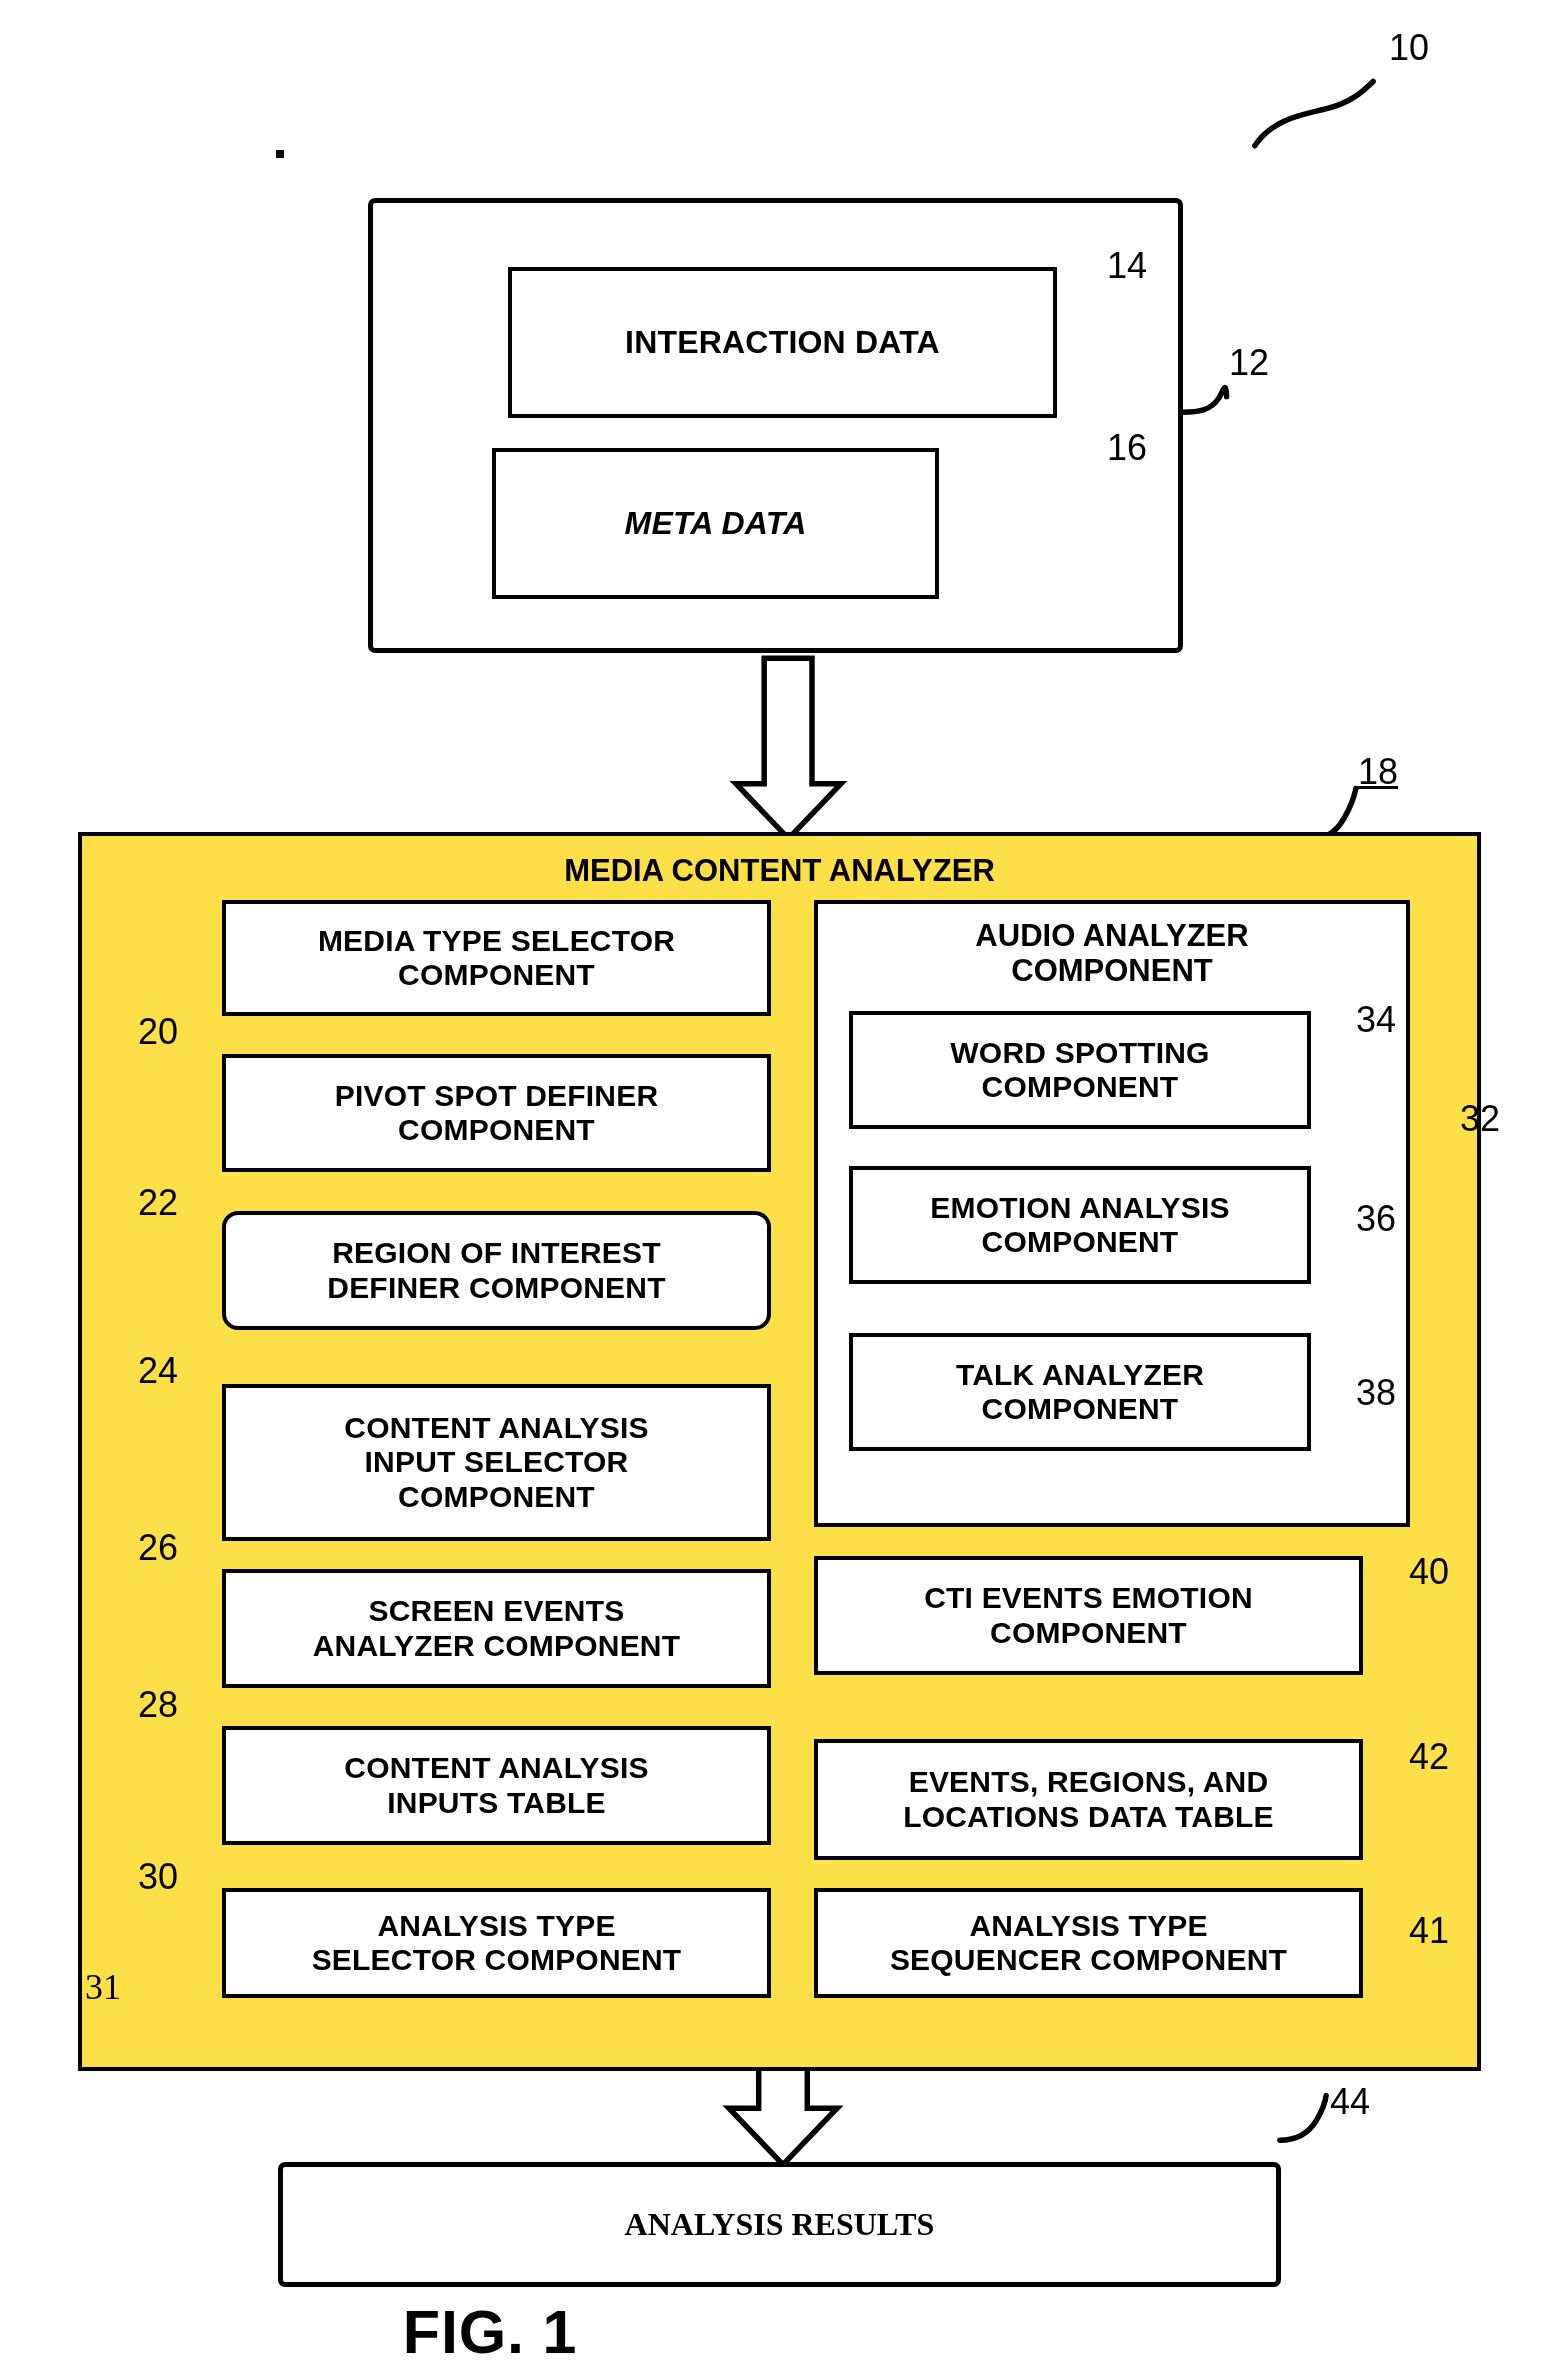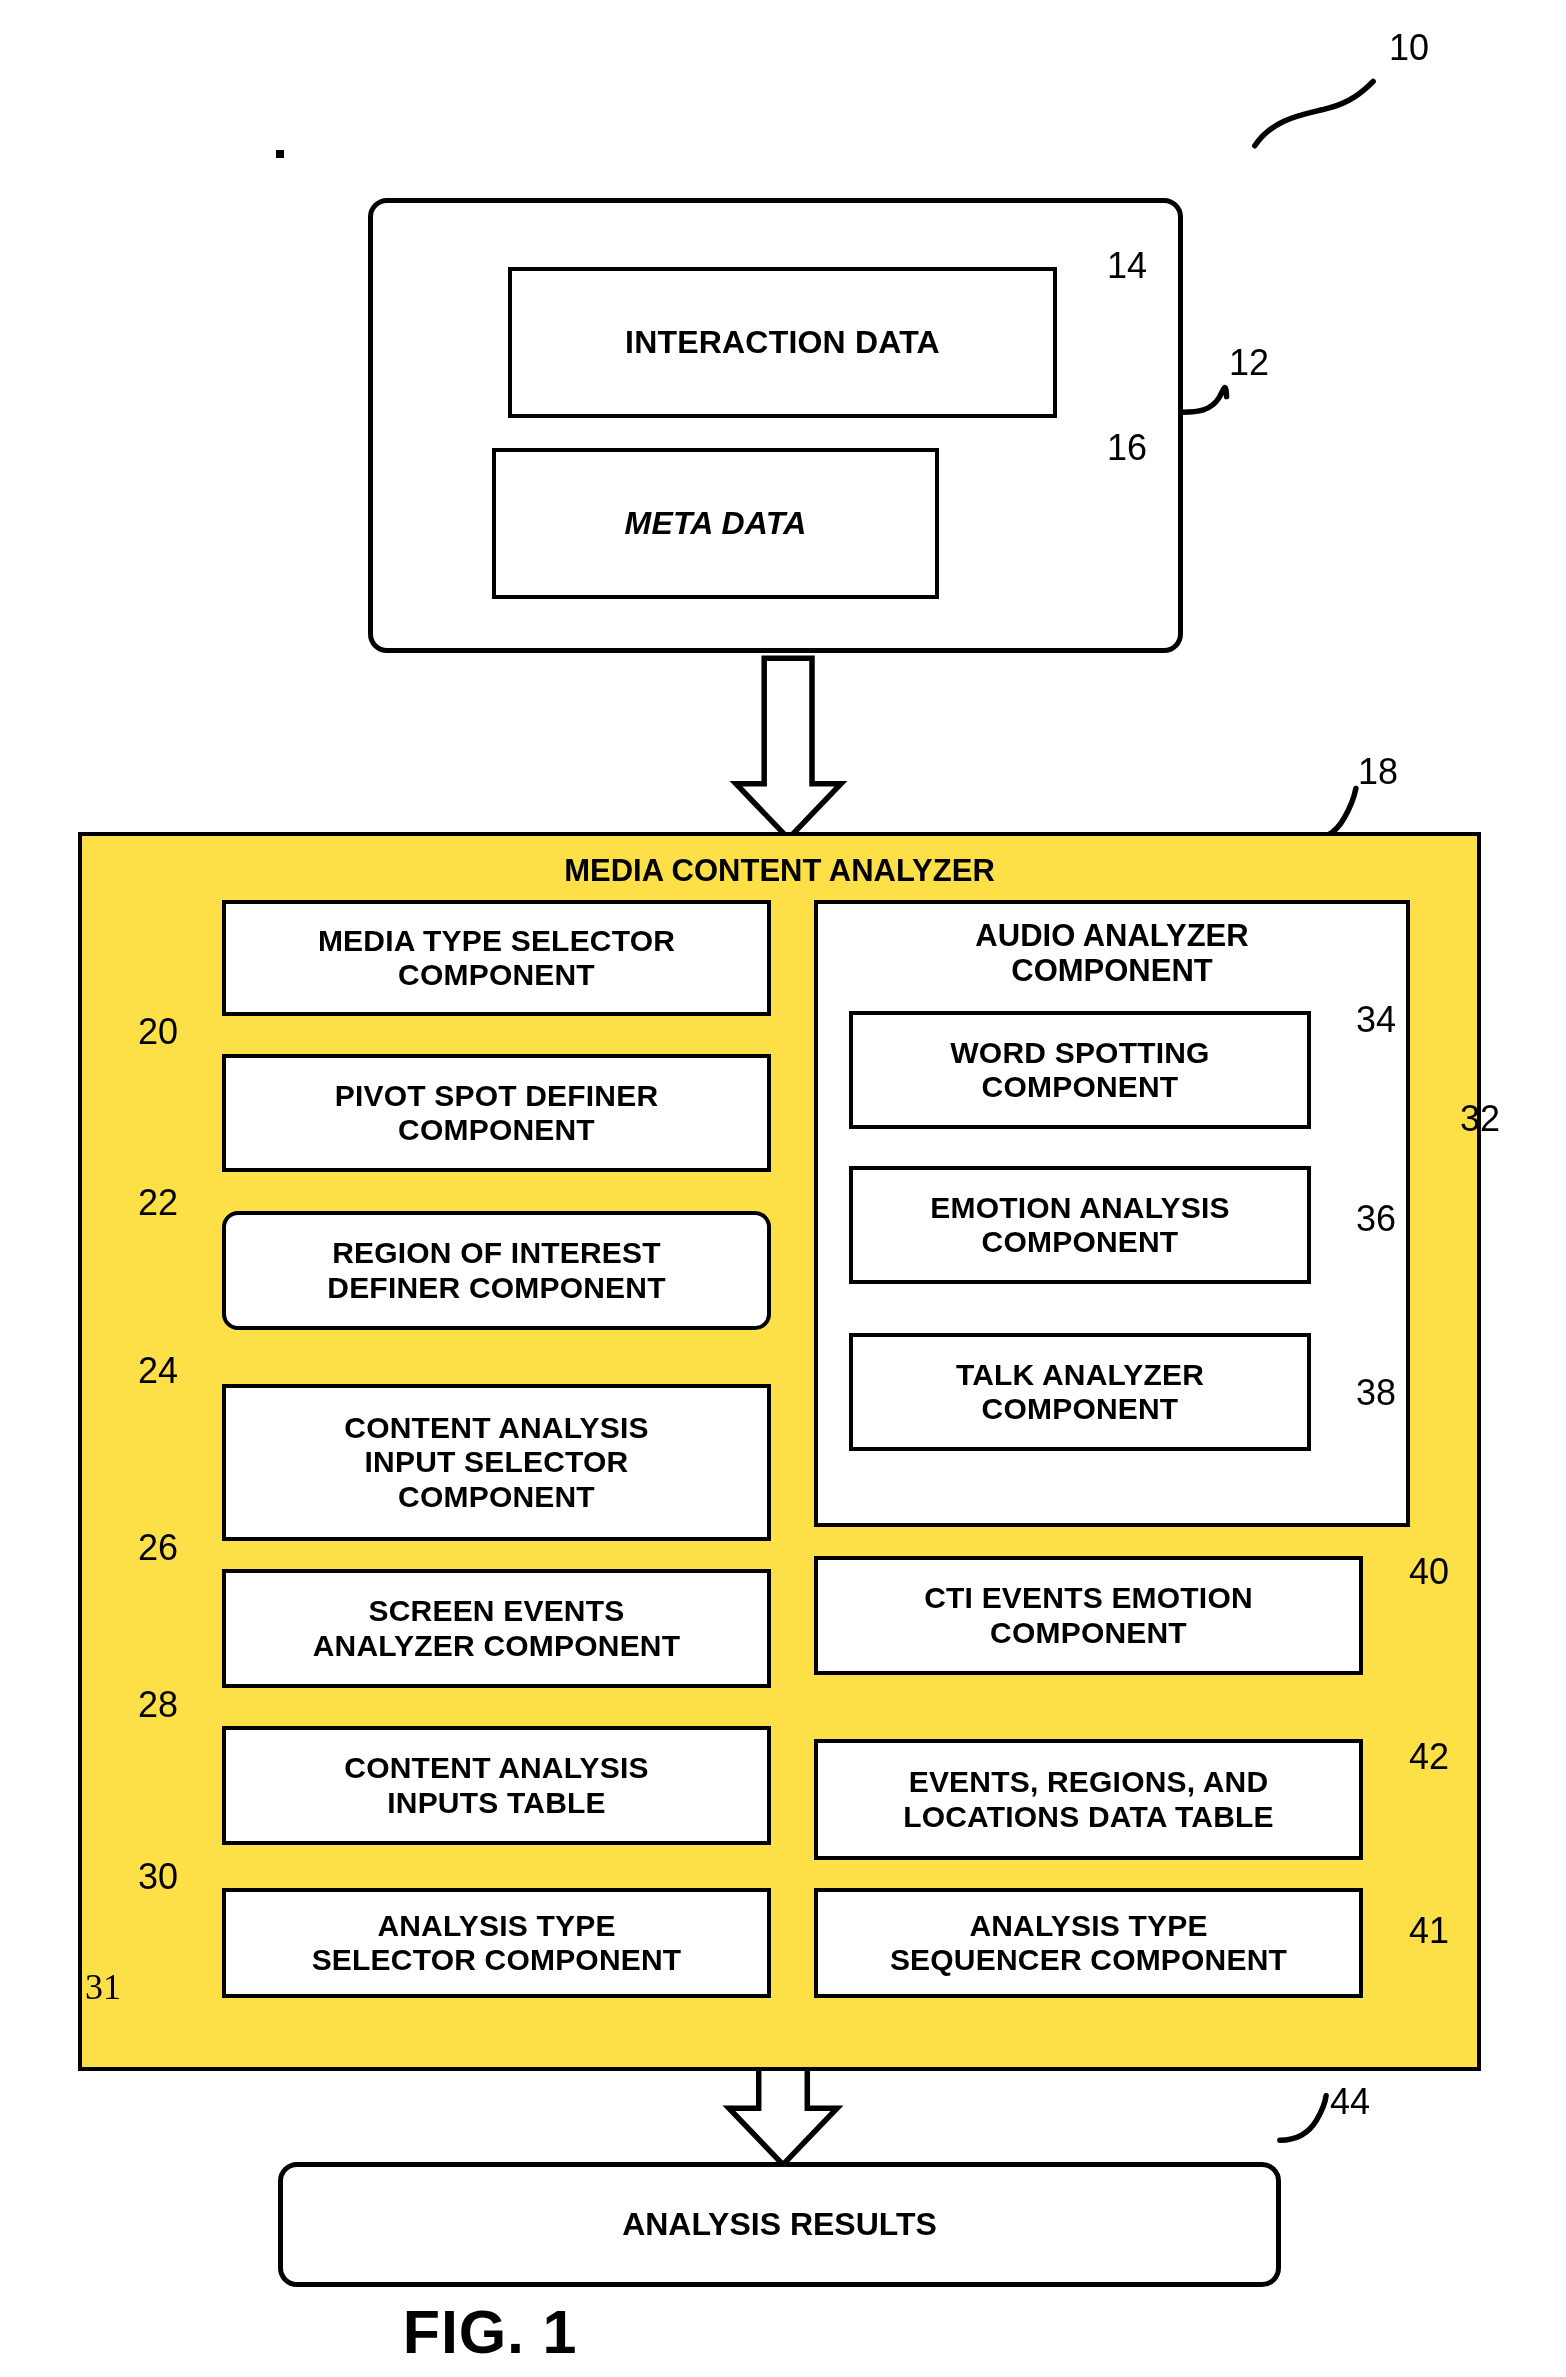--- a/index.html
+++ b/index.html
@@ -26,22 +26,23 @@
     background: #fff;
     display: flex;
     align-items: center;
     justify-content: center;
     text-align: center;
     line-height: 1.14;
     letter-spacing: 0.2px;
   }
   .rounded-box {
     border: 5.5px solid #000;
-    border-radius: 19px;
+    border-radius: 7px;
     background: #fff;
+    font-family: Liberation Serif, serif;
   }
   .rounded-box.flexcenter {
     display: flex;
     align-items: center;
     justify-content: center;
     text-align: center;
   }
 
   .box-label {
     font-weight: 700;
@@ -148,21 +149,21 @@
   </div>
 
   <div class="ref-num" style="left:1107px; top:248px;">14</div>
   <div class="ref-num" style="left:1107px; top:430px;">16</div>
   <div class="ref-num" style="left:1229px; top:345px;">12</div>
 
   <div class="abs" style="left:78px; top:832px; width:1403px; height:1239px; border:4.7px solid #000; background:#fde047;">
     <div class="frame-title" style="top:17px;">MEDIA CONTENT ANALYZER</div>
   </div>
 
-  <div class="ref-num" style="left:1358px; top:754px;">18</div>
+  <div class="ref-num" style="left:1358px; top:754px;text-decoration:underline;">18</div>
 
   <div class="abs rect-box" style="left:222px; top:900px; width:549px; height:116px;">
     <span class="box-label">MEDIA TYPE SELECTOR
 COMPONENT</span>
   </div>
   <div class="ref-num" style="left:138px; top:1014px;">20</div>
 
   <div class="abs rect-box" style="left:222px; top:1054px; width:549px; height:118px;">
     <span class="box-label">PIVOT SPOT DEFINER
 COMPONENT</span>

